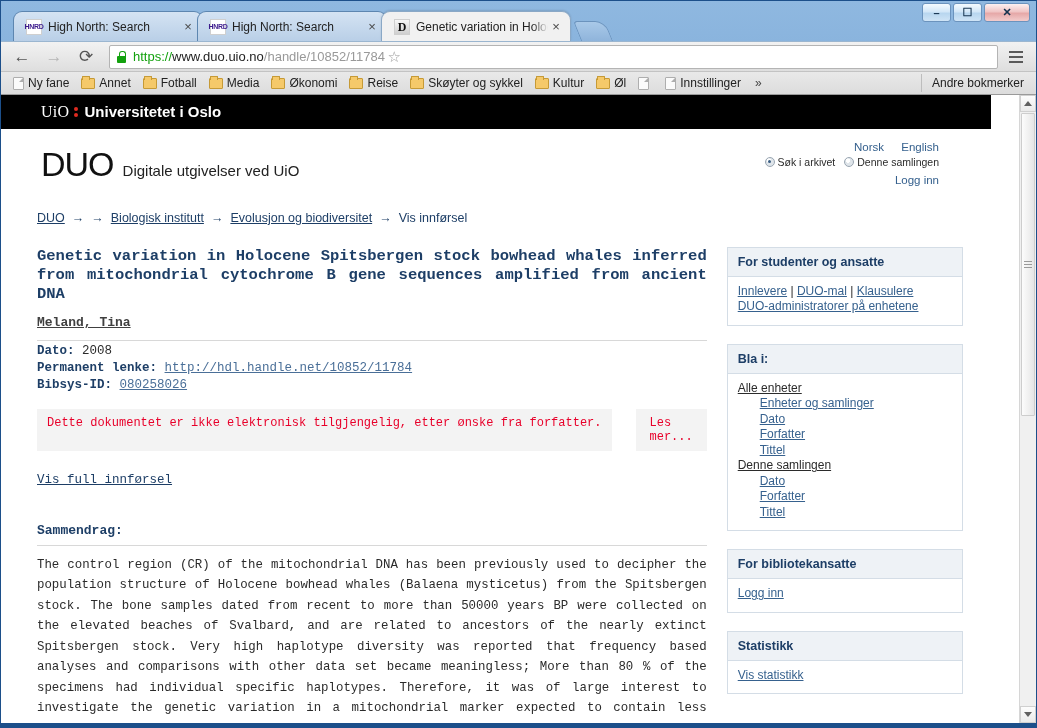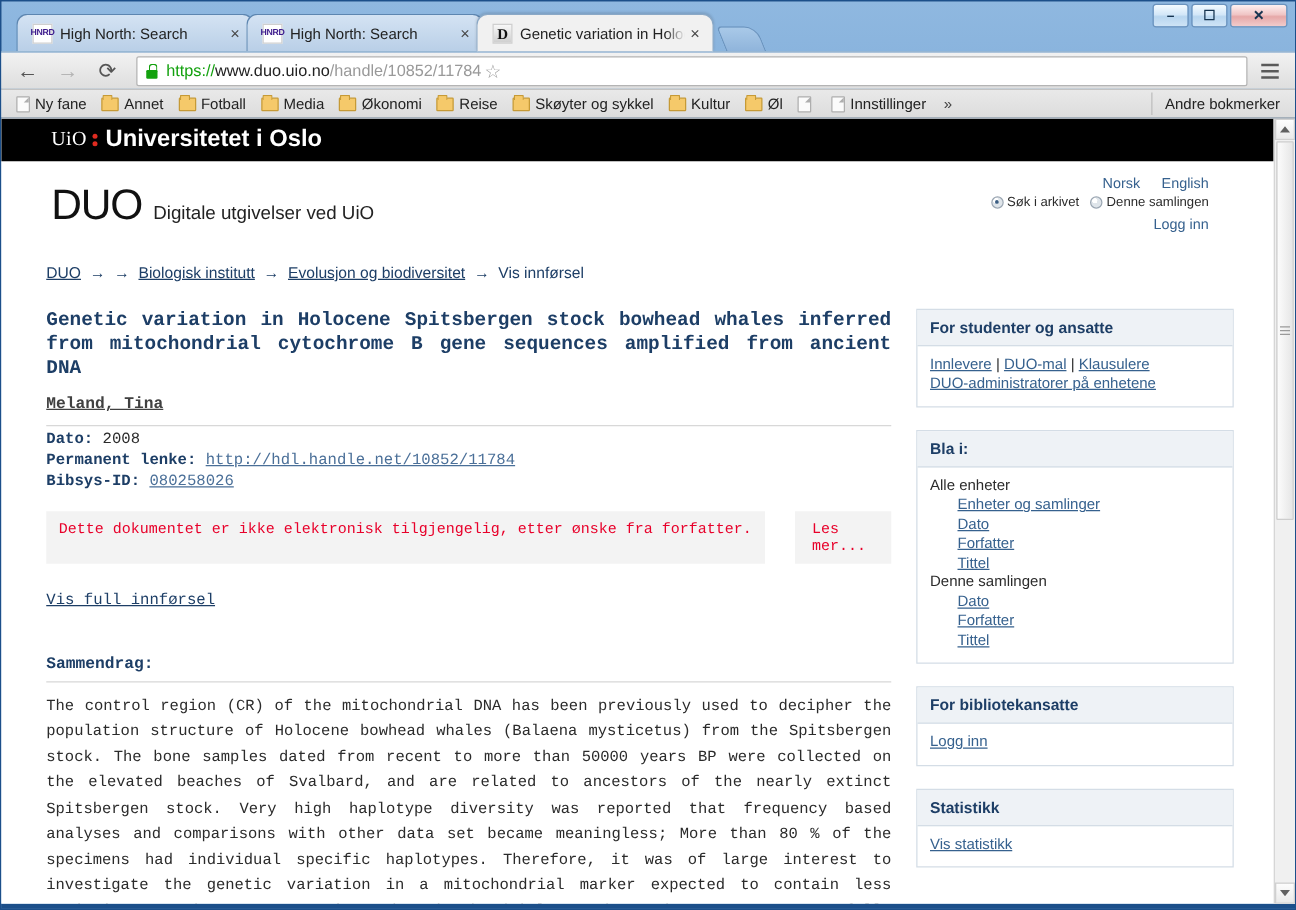--- a/index.html
+++ b/index.html
@@ -186,37 +186,38 @@
   #bm-other {
     margin-left: auto; display: flex; align-items: center; gap: 4px;
     padding: 2px 6px; border-left: 1px solid #bdbdbd; cursor: pointer;
   }
 
   
   #viewport {
     flex: 1 1 auto; position: relative;
     background: #fff; overflow: hidden;
     display: flex;
+    gap: 28px;
   }
   #page {
     flex: 1 1 auto; position: relative; overflow: hidden;
   }
 
   
   #uiobar {
     height: 34px; background: #000; color: #fff;
     display: flex; align-items: center; padding-left: 40px;
     font-family: "Liberation Serif", serif;
   }
   #uiobar .uio { font-size: 16px; letter-spacing: .3px; }
   #uiobar .dots {
     display: inline-flex; flex-direction: column; gap: 2px; margin: 0 6px 0 5px;
   }
   #uiobar .dots i { width: 4px; height: 4px; border-radius: 50%; background: #e02b20; display:block; }
-  #uiobar .uni { font-family: "Liberation Sans", sans-serif; font-size: 19px; font-weight: bold; }
+  #uiobar .uni { font-family: "Liberation Sans", sans-serif; font-size: 15px; font-weight: bold; }
 
   
   #duohdr { position: relative; height: 72px; padding: 16px 0 0 40px; }
   #duohdr .logo { font-size: 34px; color: #111; letter-spacing: -1px; font-weight: 400; }
   #duohdr .tagline { font-size: 15px; color: #222; margin-left: 9px; }
 
   #langbar {
     position: absolute; top: 12px; right: 52px;
     text-align: right; font-size: 11.5px; color: #36618e;
   }
@@ -291,21 +292,21 @@
   }
 
   
   .box { border: 1px solid #d4dde6; margin-bottom: 18px; background: #fff; }
   .box h2 {
     background: #eef2f6; font-size: 12.5px; color: #1d3e66; font-weight: bold;
     padding: 7px 10px; border-bottom: 1px solid #d4dde6;
   }
   .box .bc { padding: 7px 10px 10px 10px; font-size: 12px; color: #2b2b2b; line-height: 15.5px; }
   .box .bc a { color: #36618e; text-decoration: underline; cursor: pointer; }
-  .box .bc .grp { margin-top: 0; }
+  .box .bc .grp { margin-top: 0; text-decoration: underline; }
   .box .bc .sub { padding-left: 22px; }
 
   
   #vscroll {
     width: 17px; background: #f0f0f0; border-left: 1px solid #d6d6d6;
     position: relative; flex: 0 0 17px;
   }
   .sbbtn {
     height: 17px; background: linear-gradient(to bottom,#fdfdfd,#eaeaea);
     border: 1px solid #d0d0d0; display: flex; align-items: center; justify-content: center;

